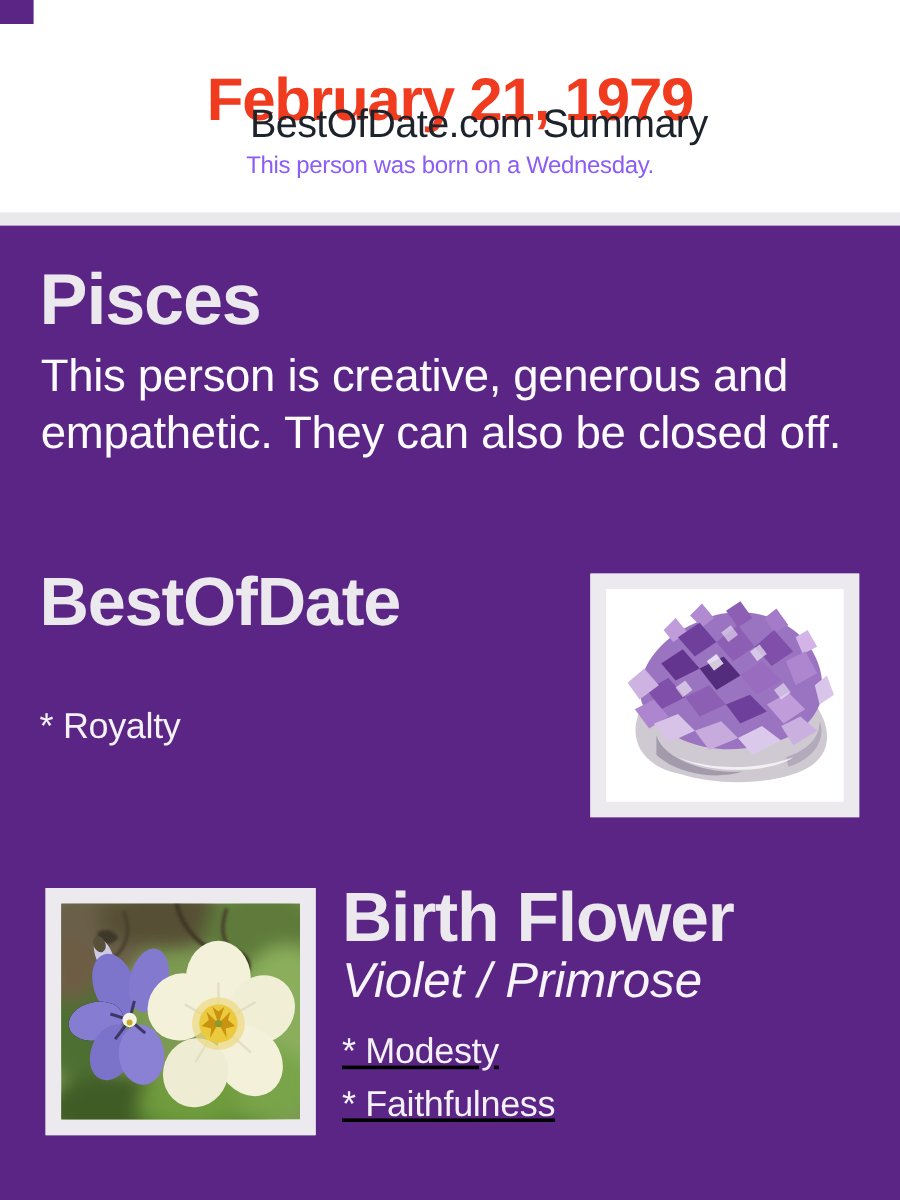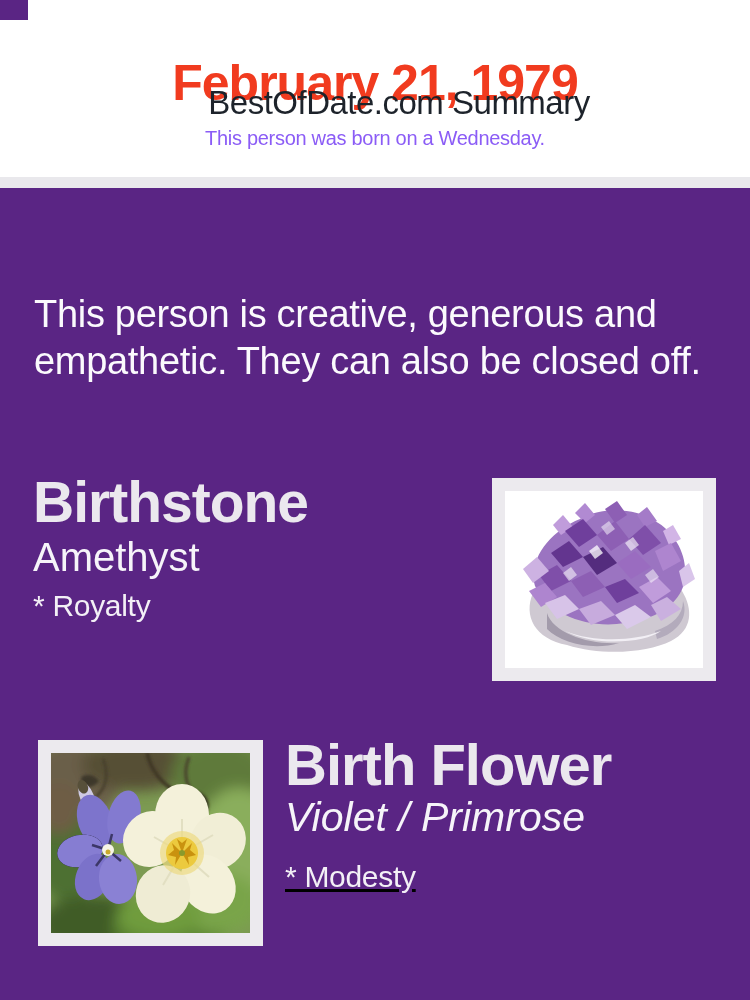--- a/index.html
+++ b/index.html
@@ -54,24 +54,24 @@
   <header>
     <h1 class="hdr-date">February 21, 1979</h1>
     <div class="hdr-subtitle">BestOfDate.com Summary</div>
     <div class="hdr-born">This person was born on a Wednesday.</div>
   </header>
 
   <div class="divider"></div>
 
   <section class="purple">
 
+    <h2 class="zodiac-title">Pisces</h2>
     <p class="zodiac-desc">This person is creative, generous and empathetic. They can also be closed off.</p>
 
-    <h2 class="birthstone-title">Birthstone</h2>
-    <div class="stone-name">Amethyst</div>
+    <h2 class="birthstone-title">BestOfDate</h2>
     <ul class="traits stone-traits">
       <li>* Royalty</li>
     </ul>
 
     <figure class="photo photo-amethyst">
       <svg viewBox="0 0 198 177">
         <rect width="198" height="177" fill="#ffffff"></rect>
         <g>
           <path d="M28,102 C18,125 30,148 62,154 C97,165 142,162 166,150 C188,139 188,118 177,100 C160,72 45,72 28,102 Z" fill="#cfc9d2"></path>
           <path d="M42,122 C48,142 84,154 114,152 C88,160 56,152 42,138 Z" fill="#a39bab"></path>
@@ -169,16 +169,17 @@
           <path d="M131,100 l-5,-14 5,4 5,-4 Z M131,100 l-14,2 6,-5 -2,-7 Z M131,100 l14,2 -6,-5 2,-7 Z M131,100 l-7,12 1,-8 -8,-2 Z M131,100 l7,12 -1,-8 8,-2 Z" fill="#c9920f"></path>
           <circle cx="131" cy="100" r="3" fill="#8a9a2c"></circle>
         </g>
       </svg>
     </figure>
 
     <h2 class="flower-title">Birth Flower</h2>
     <div class="flower-name">Violet / Primrose</div>
     <ul class="traits flower-traits">
       <li>* Modesty</li>
+      <li>* Faithfulness</li>
     </ul>
 
   </section>
 </div>
 
 </body></html>

